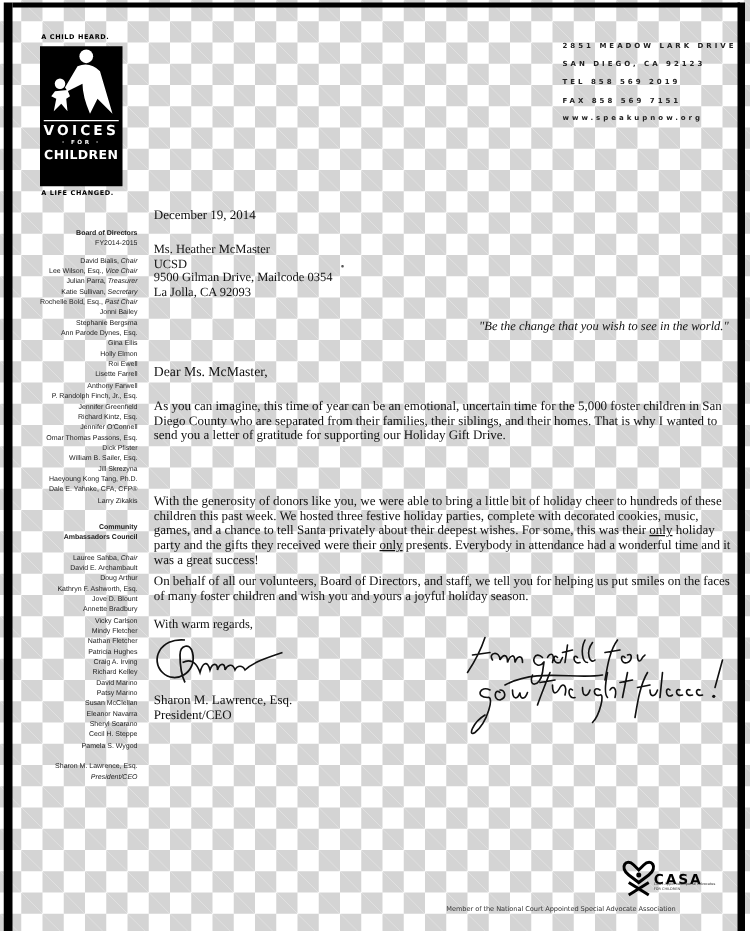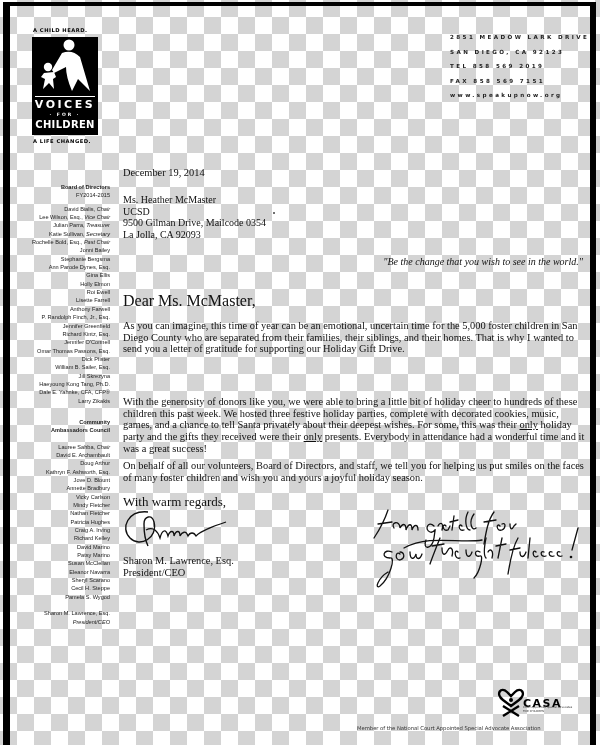--- a/index.html
+++ b/index.html
@@ -16,21 +16,21 @@
     }
     .frame-top { position: absolute; left: 10px; top: 2px; width: 582px; height: 4px; background: #000; }
     .frame-left { position: absolute; left: 3px; top: 2px; width: 7px; height: 743px; background: #000; }
     .frame-right { position: absolute; left: 590px; top: 2px; width: 6px; height: 743px; background: #000; }
 
     
     .logo { position: absolute; left: 30px; top: 27px; width: 70px; }
     .tagline { font-family: "DejaVu Sans", sans-serif; font-weight: bold; font-size: 5.2px; letter-spacing: 0.5px; color: #000; white-space: nowrap; }
     .tagline.top { margin-left: 3px; }
     .tagline.bottom { margin-left: 3px; margin-top: 3px; }
-    .logo-box { margin-top: 4px; margin-left: 2px; width: 66px; height: 98px; background: #000; position: relative; }
+    .logo-box { margin-top: 4px; margin-left: 2px; width: 66px; height: 112px; background: #000; position: relative; }
     .logo-figure { position: absolute; left: 0; top: 0; width: 66px; height: 60px; }
     .logo-name { position: absolute; left: 0; width: 66px; text-align: center; color: #fff; font-family: "DejaVu Sans", sans-serif; font-weight: bold; }
     .logo-name.voices { top: 61px; font-size: 11px; letter-spacing: 2.5px; }
     .logo-name.for { top: 75px; font-size: 4.5px; letter-spacing: 2px; }
     .logo-name.children { top: 82px; font-size: 10px; letter-spacing: 0.3px; }
     .logo-divider { position: absolute; left: 3px; top: 59px; width: 60px; height: 1px; background: #fff; }
 
     
     .address { position: absolute; left: 450px; top: 30px; font-family: "DejaVu Sans", sans-serif; font-size: 5.6px; font-weight: bold; letter-spacing: 2.4px; line-height: 14.5px; color: #222; white-space: nowrap; }
     .address div { height: 14.5px; }
@@ -168,29 +168,29 @@
   <div>UCSD</div>
   <div>9500 Gilman Drive, Mailcode 0354</div>
   <div>La Jolla, CA 92093</div>
 </div>
 <div class="stray-dot"></div>
 
 <div class="quote">
   <div class="q">"Be the change that you wish to see in the world."</div>
 </div>
 
-<div class="salutation" style="font-size:16px;">Dear Ms. McMaster,</div>
+<div class="salutation" style="font-size:11px;">Dear Ms. McMaster,</div>
 
 <p class="para para1" style="margin:0;font-size:10.4px;line-height:11.7px;">As you can imagine, this time of year can be an emotional, uncertain time for the 5,000 foster children in San Diego County who are separated from their families, their siblings, and their homes.  That is why I wanted to send you a letter of gratitude for supporting our Holiday Gift Drive.</p>
 
 <p class="para para2" style="margin:0;font-size:10.4px;line-height:11.7px;"><span>With the generosity of donors like you, we were able to bring a little bit of holiday cheer to hundreds of these children this past week.  We hosted three festive holiday parties, complete with decorated cookies, music, games, and a chance to tell Santa privately about their deepest wishes. For some, this was their </span><u>only</u><span> holiday party and the gifts they received were their </span><u>only</u><span> presents. Everybody in attendance had a wonderful time and it was a great success!</span></p>
 
 <p class="para para3" style="margin:0;font-size:10.4px;line-height:11.7px;">On behalf of all our volunteers, Board of Directors, and staff, we tell you for helping us put smiles on the faces of many foster children and wish you and yours a joyful holiday season.</p>
 
-<div class="closing" style="font-size:13px;text-align:right;">With warm regards,</div>
+<div class="closing" style="font-size:10px;text-align:right;">With warm regards,</div>
 
 <svg class="signature" viewBox="0 0 110 46">
   <title>Sharon</title>
   <path d="M30 4 C10 2 2 20 12 30 C22 40 40 30 36 14 C34 6 26 8 26 16 C26 26 28 34 30 38" fill="none" stroke="#111" stroke-width="1.4"></path>
   <path d="M28 22 C36 18 40 24 42 30 C44 22 48 20 50 28 C52 22 56 22 56 28 C58 22 62 22 62 28 C64 24 68 22 70 28 C72 24 76 24 78 28 C84 22 96 18 108 14" fill="none" stroke="#111" stroke-width="1.3"></path>
 </svg>
 
 <div class="sig-name" style="font-size:10.4px;">
   <div>Sharon M. Lawrence, Esq.</div>
   <div>President/CEO</div>

